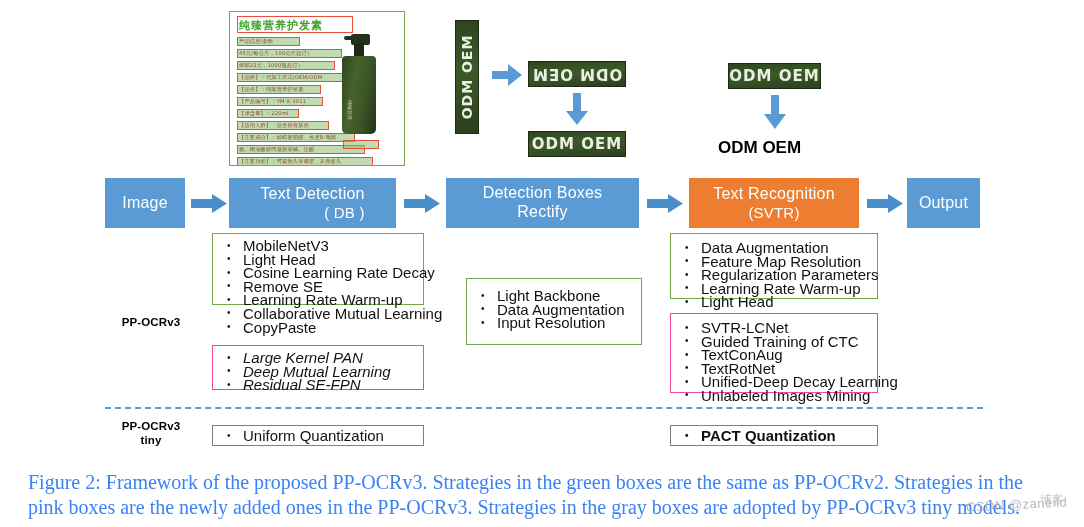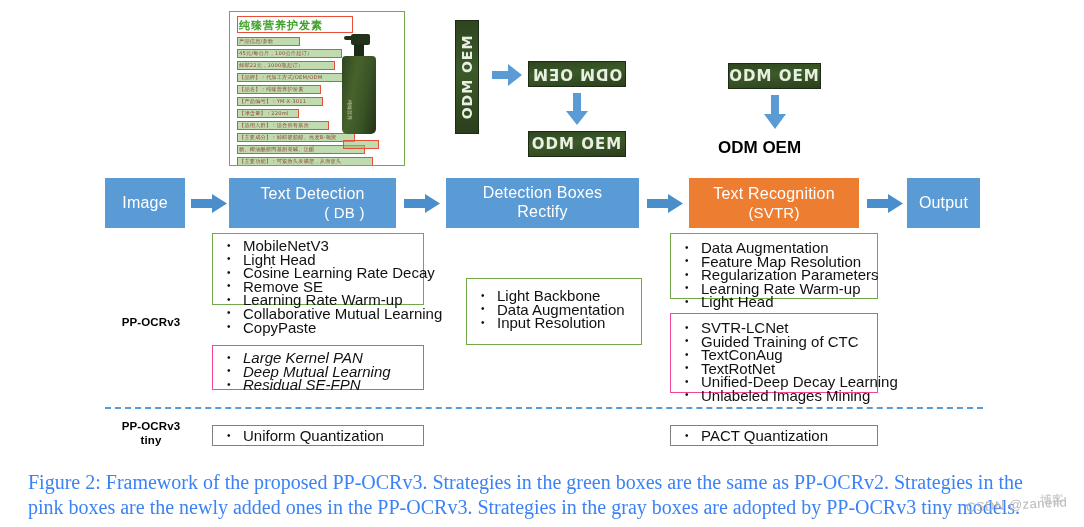--- a/index.html
+++ b/index.html
@@ -356,21 +356,21 @@
     <div>PP-OCRv3</div>
     <div>tiny</div>
   </div>
 
   <div class="abs sbox gray" style="left:212px;top:425px;width:212px;height:21px;padding-top:3px;">
     <ul>
       <li>Uniform Quantization</li>
     </ul>
   </div>
 
-  <div class="abs sbox gray" style="left:670px;top:425px;width:208px;height:21px;padding-top:3px;">
+  <div class="abs sbox gray" style="left:670px;top:425px;width:208px;height:21px;padding-top:3px;font-weight:bold;">
     <ul>
       <li>PACT Quantization</li>
     </ul>
   </div>
 
   <div class="caption">Figure 2: Framework of the proposed PP-OCRv3. Strategies in the green boxes are the same as PP-OCRv2. Strategies in the pink boxes are the newly added ones in the PP-OCRv3. Strategies in the gray boxes are adopted by PP-OCRv3 tiny models.</div>
 
   <div class="watermark">CSDN @zaneild</div>
   <div class="wm-cn">博客</div>
 

